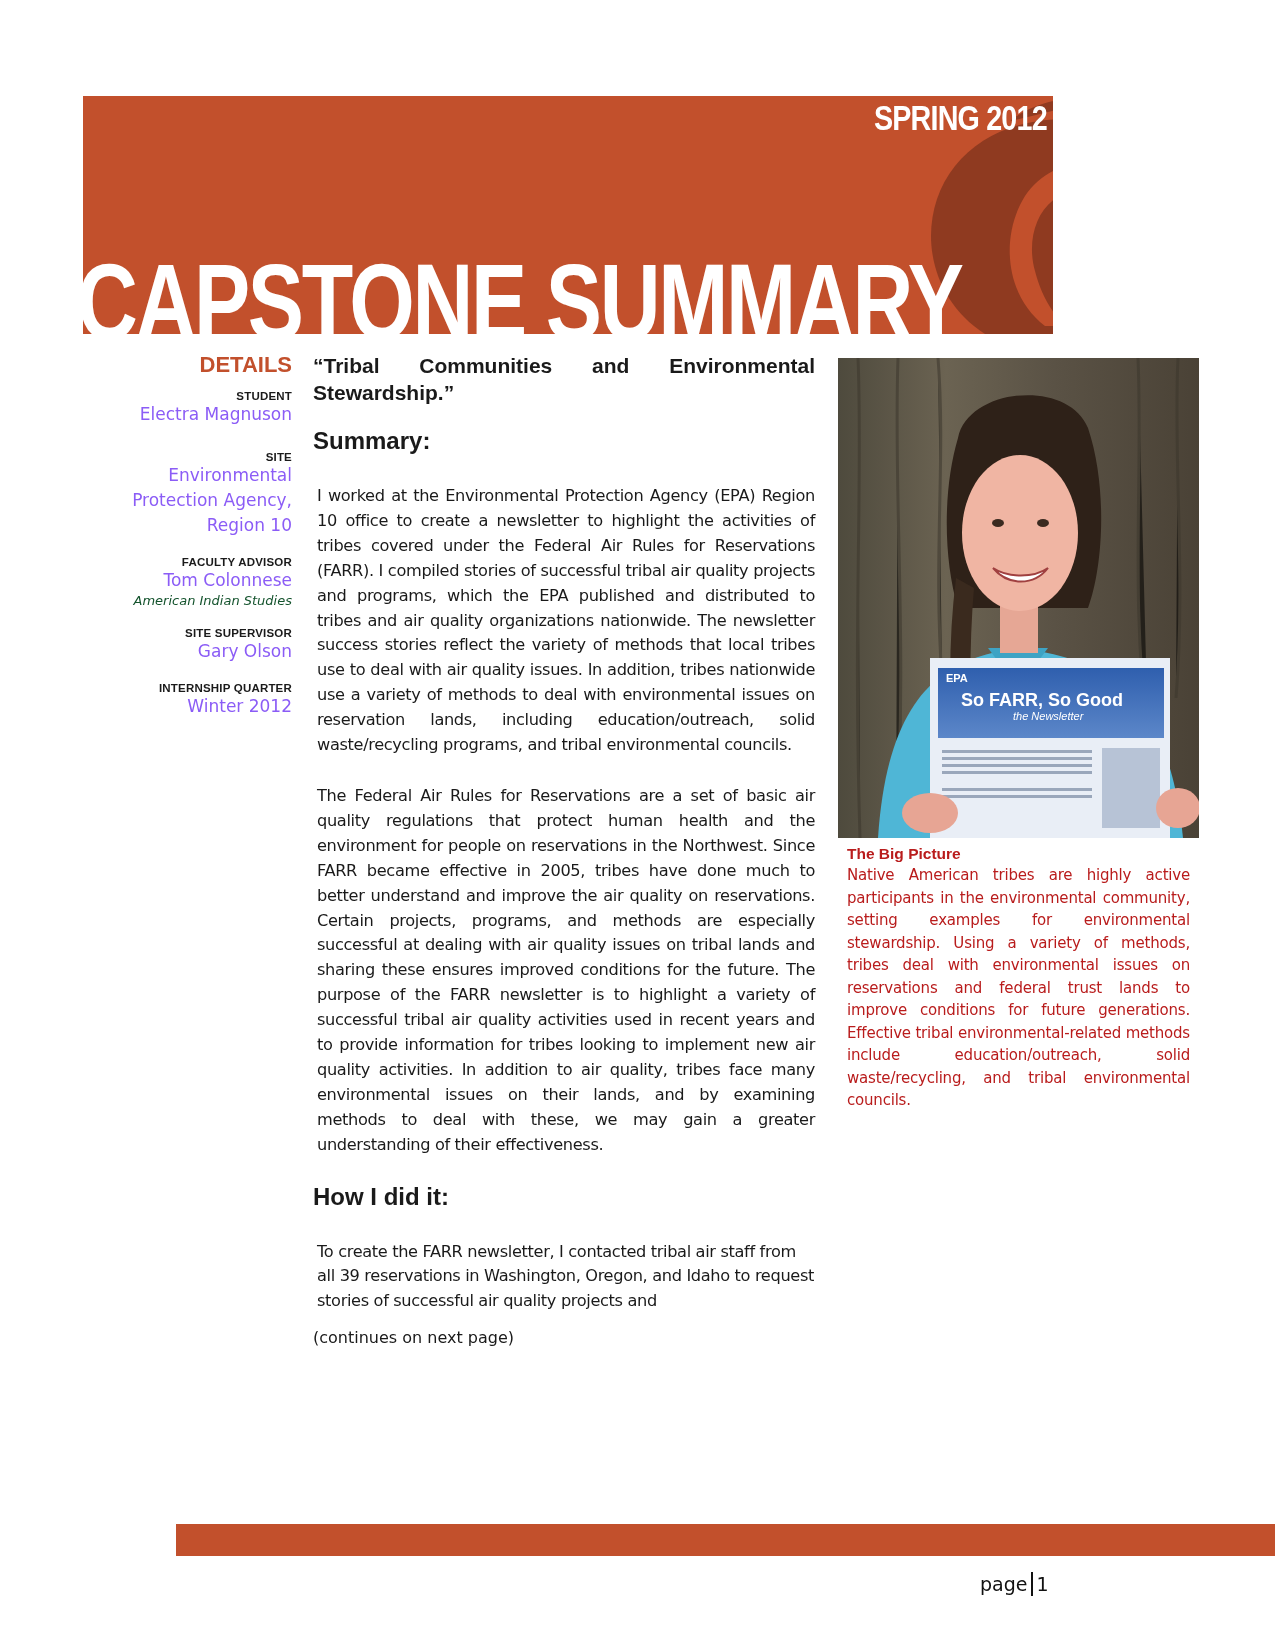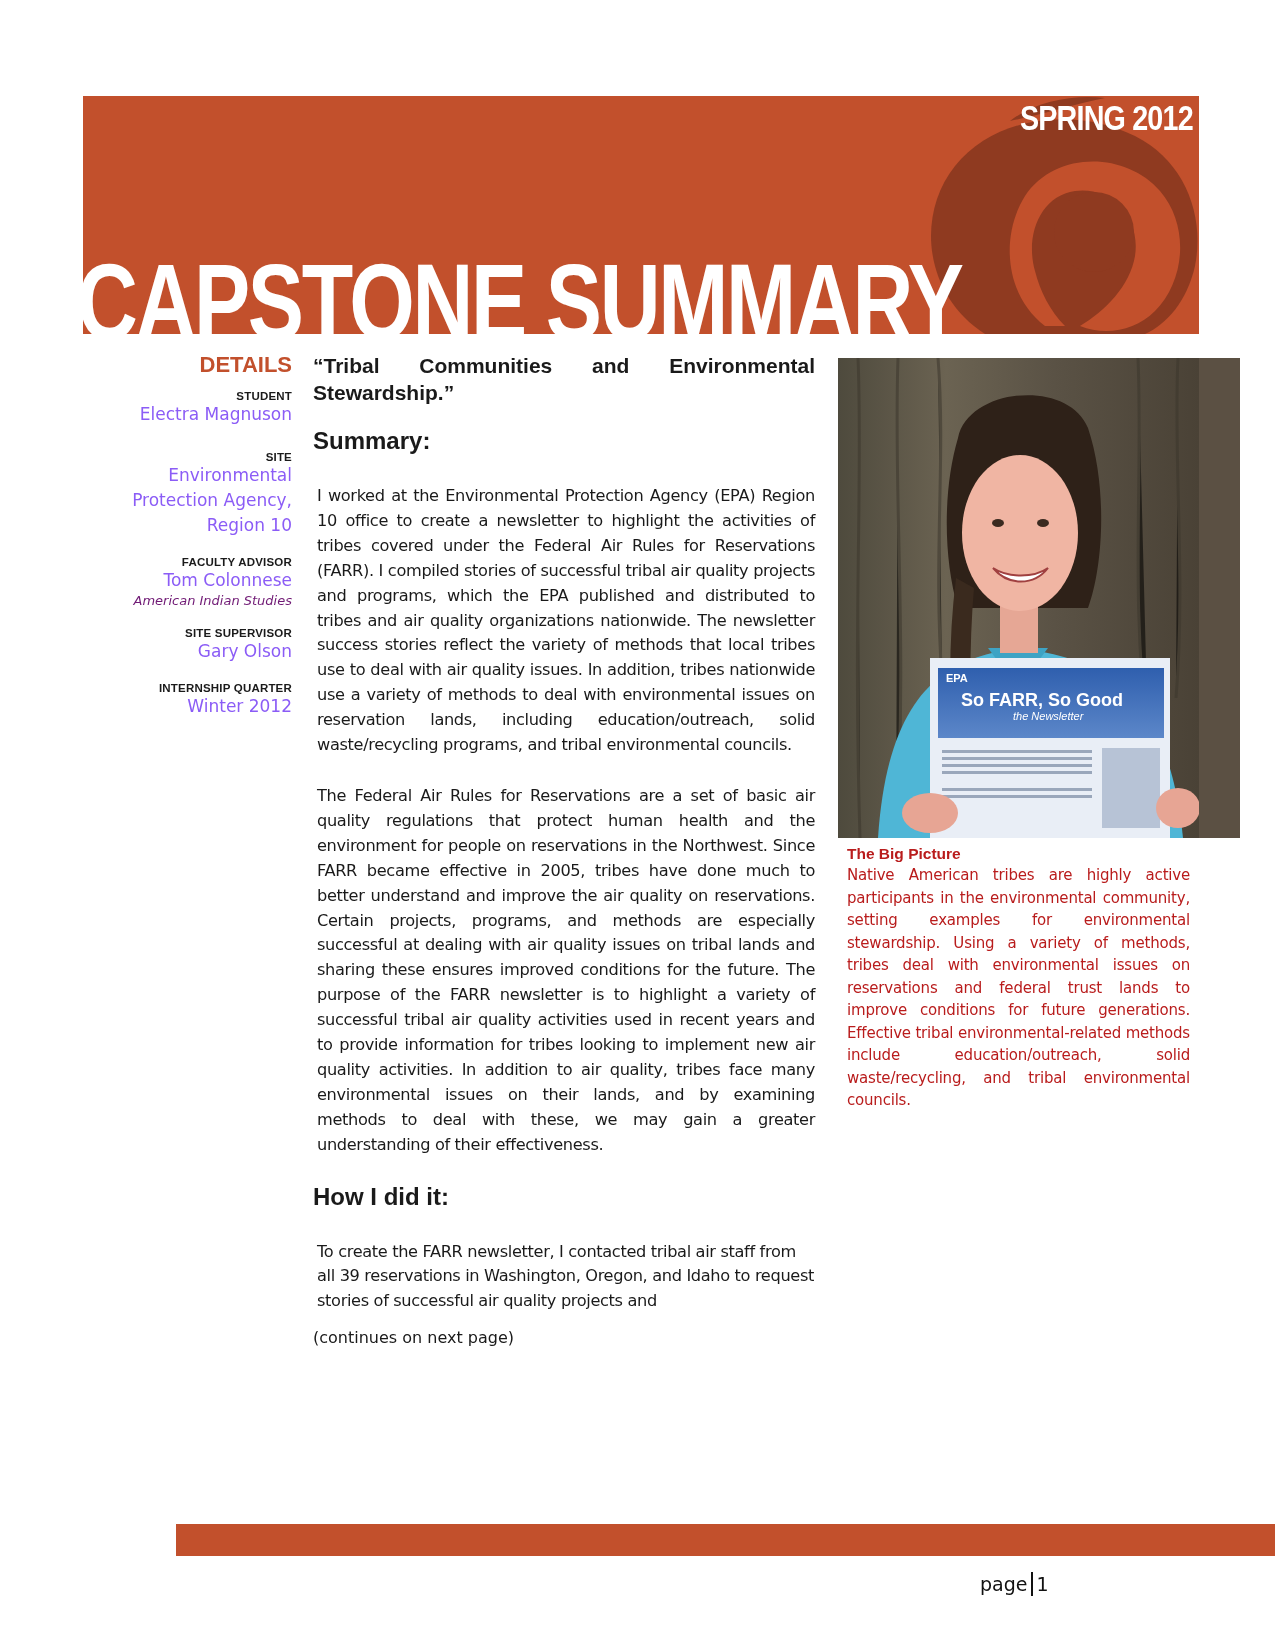--- a/index.html
+++ b/index.html
@@ -1,49 +1,49 @@
 <!DOCTYPE html>
 <html><head>
 <meta charset="utf-8">
 <style>
   html, body { margin: 0; padding: 0; background: #ffffff; }
   body { width: 1275px; height: 1651px; position: relative; overflow: hidden;
          font-family: "DejaVu Sans", sans-serif; color: #1a1a1a; }
 
-  .header { position: absolute; left: 83px; top: 96px; width: 1116px; height: 238px;
+  .header { position: absolute; left: 83px; top: 96px; width: 970px; height: 238px;
             background: #c2502c; overflow: hidden; }
   .header .spiral { position: absolute; left: 822px; top: 0; width: 300px; height: 238px; }
   .header .season { position: absolute; right: 6px; top: 2px; color: #ffffff;
                     font-family: "Liberation Sans", sans-serif; font-weight: bold;
                     font-size: 35px; letter-spacing: -1px; transform: scaleX(0.82);
                     transform-origin: right top; }
   .header .title { position: absolute; left: -6px; bottom: -22px; color: #ffffff;
                    font-family: "Liberation Sans", sans-serif; font-weight: bold;
                    font-size: 108px; letter-spacing: -3px; white-space: nowrap;
                    transform: scaleX(0.78); transform-origin: left bottom; line-height: 1; }
 
   .details { position: absolute; left: 100px; top: 352px; width: 192px; text-align: right; }
   .details .heading { color: #c2502c; font-family: "Liberation Sans", sans-serif;
                       font-weight: bold; font-size: 22px; margin-bottom: 12px; }
   .details .label { font-family: "Liberation Sans", sans-serif; font-weight: bold;
                     font-size: 11.5px; letter-spacing: 0.2px; color: #1a1a1a; margin-top: 18px; }
   .details .value { font-size: 17px; color: #8b5cf6; line-height: 25px; }
-  .details .sub { font-style: italic; font-size: 13px; color: #701a75; line-height: 16px; }
+  .details .sub { font-style: italic; font-size: 13px; color: #14532d; line-height: 16px; }
 
   .main { position: absolute; left: 313px; top: 352px; width: 502px; }
   .main .project-title { font-family: "Liberation Sans", sans-serif; font-weight: bold;
                          font-size: 21px; line-height: 27px; text-align: justify;
                          text-align-last: left; margin: 0 0 22px 0; }
   .main h2 { font-family: "Liberation Sans", sans-serif; font-weight: bold; font-size: 24px;
              margin: 0 0 30px 0; line-height: 26px; }
   .main p { font-size: 16.2px; line-height: 24.9px; text-align: justify; margin: 0 0 26px 4px;
             letter-spacing: -0.35px; }
   .main .continued { margin-top: 14px; font-size: 16px; }
 
-  .photo { position: absolute; left: 838px; top: 358px; width: 402px; height: 480px;
+  .photo { position: absolute; left: 838px; top: 358px; width: 361px; height: 480px;
            overflow: hidden; background: #5b5043; }
   .caption { position: absolute; left: 847px; top: 844px; width: 343px; color: #b91c1c; }
   .caption .cap-title { font-family: "Liberation Sans", sans-serif; font-weight: bold;
                         font-size: 15.5px; line-height: 20px; }
   .caption .cap-body { font-size: 15px; line-height: 22.5px; text-align: justify;
                        letter-spacing: -0.2px; }
 
   .footer-bar { position: absolute; left: 176px; top: 1524px; width: 1099px; height: 32px;
                 background: #c2502c; }
   .page-num { position: absolute; left: 980px; top: 1572px; font-size: 19px; color: #111; }

